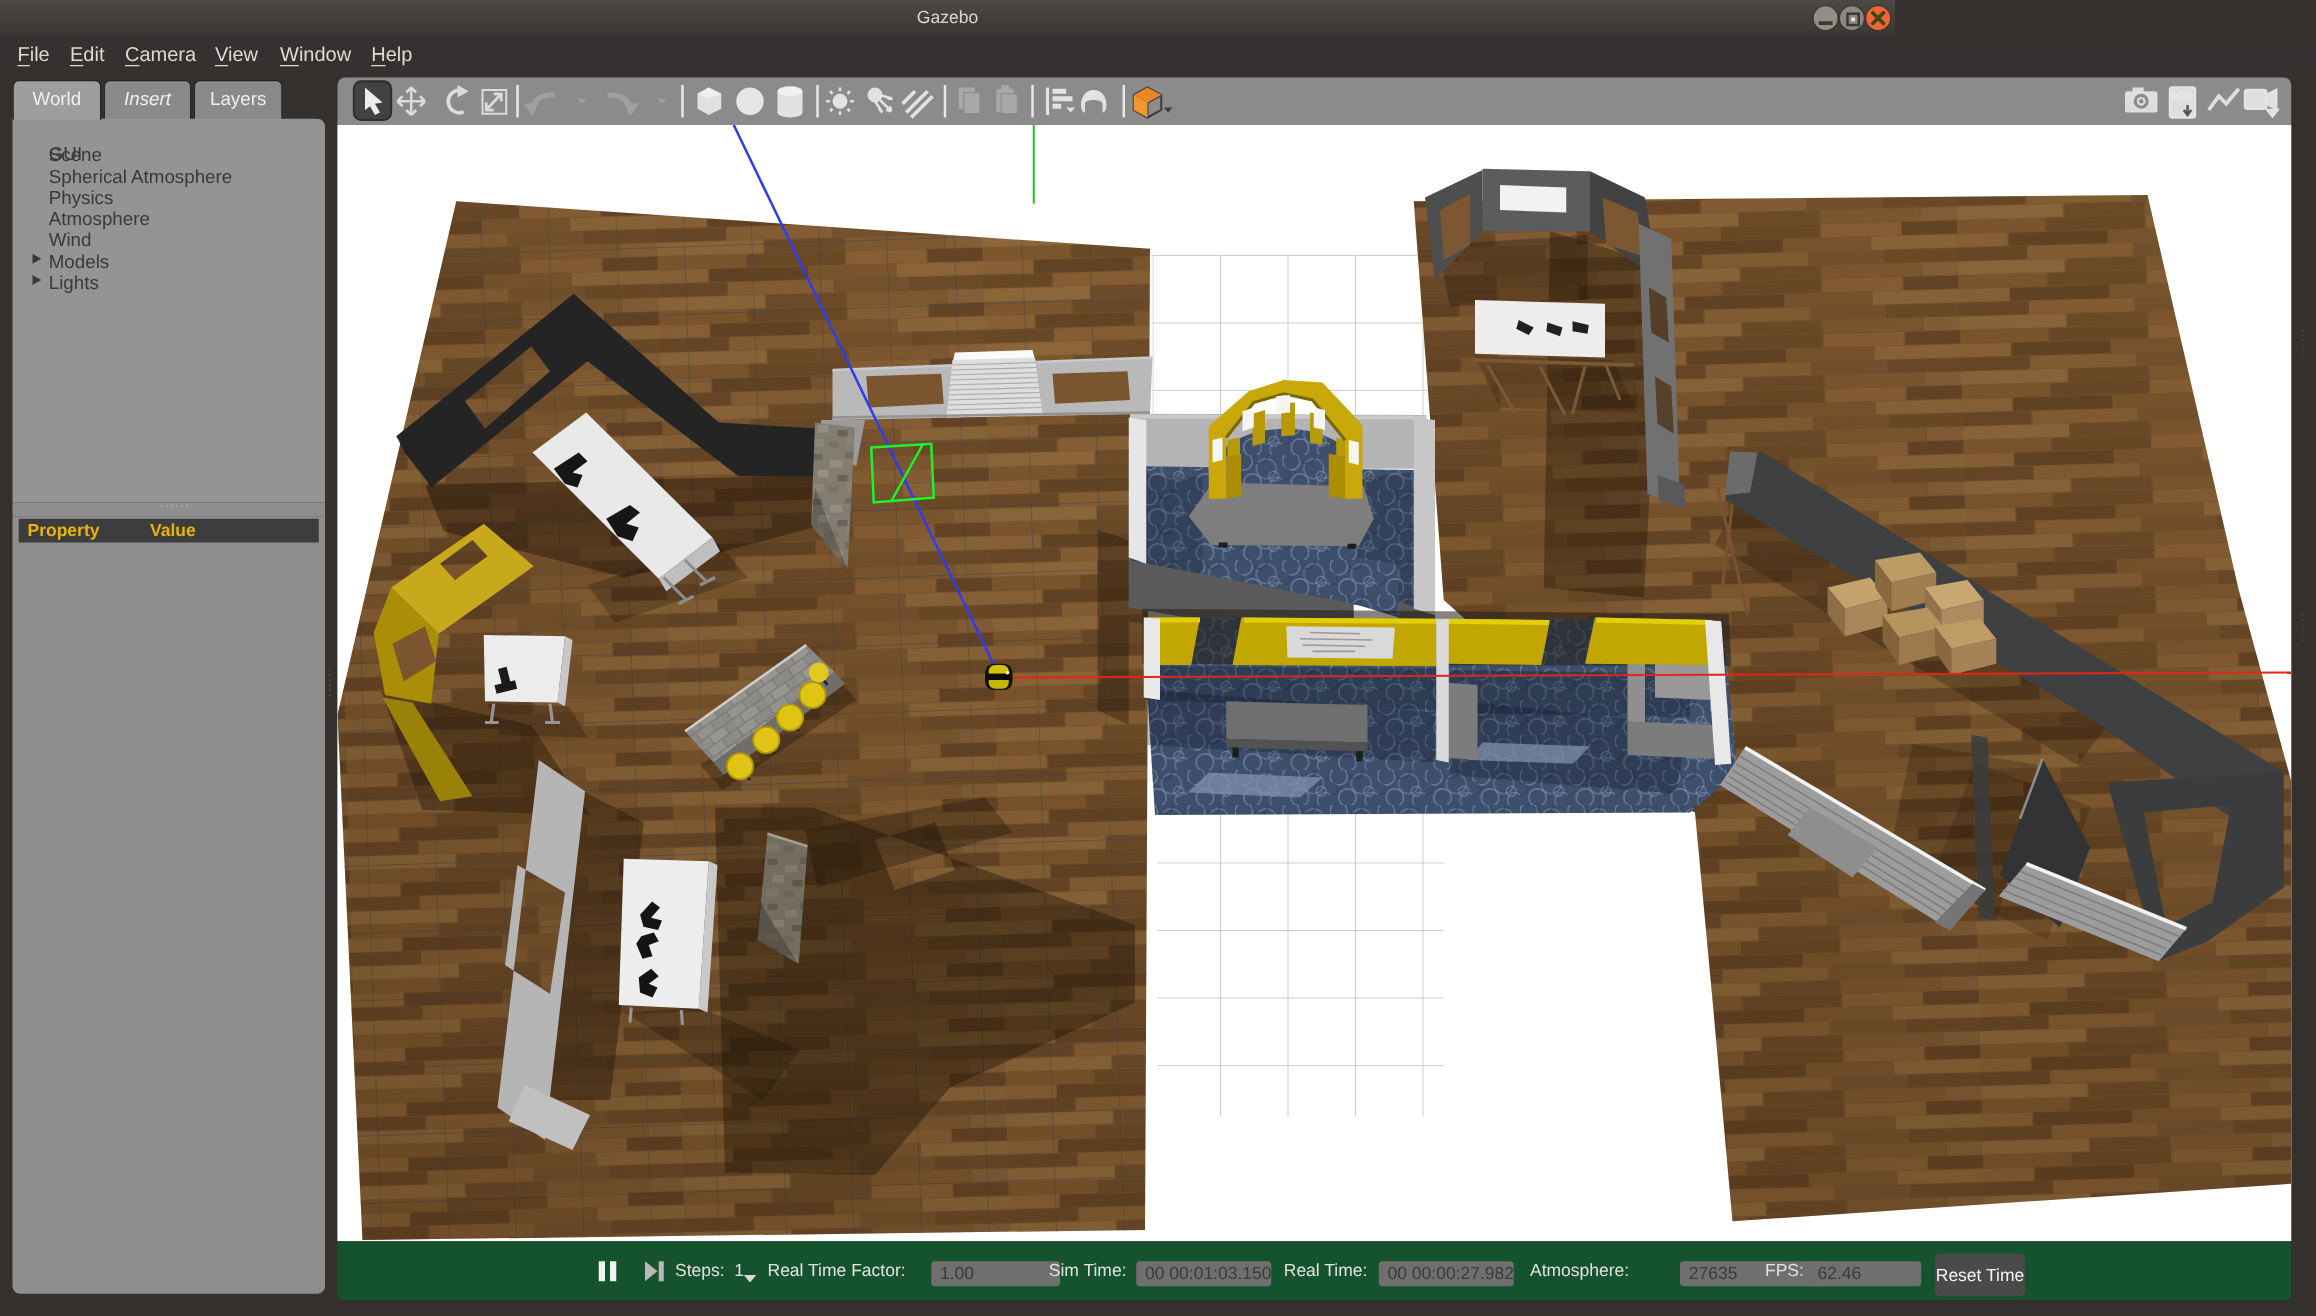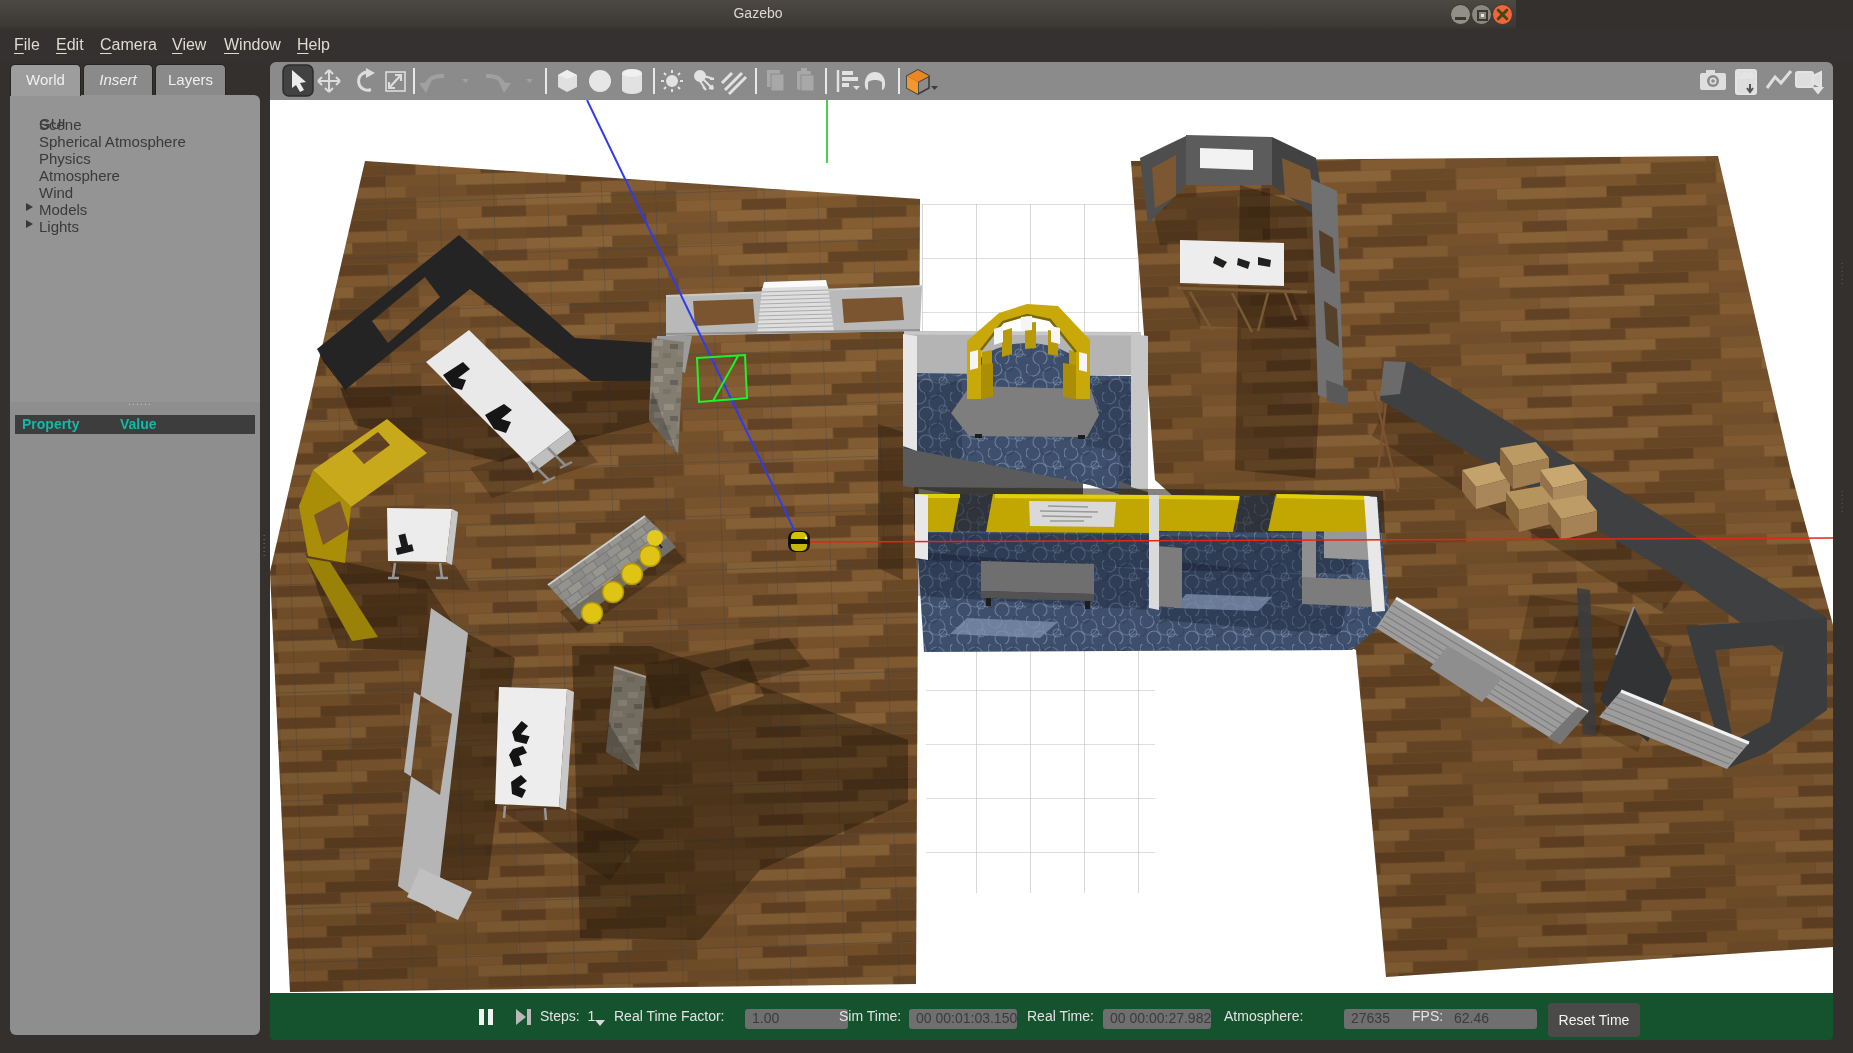--- a/index.html
+++ b/index.html
@@ -20,30 +20,30 @@
 
 .tab{position:absolute;top:64px;height:32px;border-radius:5px 5px 0 0;font-size:15px;text-align:center;color:#efefed;border:1px solid #26241f;border-bottom:none;box-sizing:border-box;}
 .tab.active{background:#9d9d9d;z-index:3;}
 .tab.inactive{background:#8a8a8a;}
 .lpanel{position:absolute;left:10px;top:95px;width:250px;height:307px;background:#949494;border-radius:0 6px 0 0;}
 .treeitem{position:absolute;left:29px;color:#3a3a3a;font-size:15px;}
 .arrow-r{position:absolute;left:16px;width:0;height:0;border-left:7px solid #393939;border-top:4.5px solid transparent;border-bottom:4.5px solid transparent;}
 .splitgap{position:absolute;left:10px;top:402px;width:250px;height:11px;background:#8e8e8e;}
 .dots{position:absolute;color:#c9c9c9;font-size:9px;letter-spacing:1px;}
 .propwrap{position:absolute;left:10px;top:413px;width:250px;height:622px;background:#8e8e8e;border-radius:0 0 6px 6px;}
-.prophdr{position:absolute;left:5px;top:2px;width:240px;height:19px;background:#3d3d3d;color:#14b8a6;font-size:14px;font-weight:bold;}
+.prophdr{position:absolute;left:5px;top:2px;width:240px;height:19px;background:#3d3d3d;color:#eab308;font-size:14px;font-weight:bold;}
 
 .toolbar{position:absolute;left:270px;top:62px;width:1563px;height:38px;background:#8b8b8b;border-radius:6px 6px 0 0;}
 .viewport{position:absolute;left:270px;top:100px;width:1563px;height:893px;background:#ffffff;}
 
 .statusbar{position:absolute;left:270px;top:993px;width:1563px;height:47px;background:#14532d;border-radius:0 0 4px 4px;color:#e2e2e2;font-size:14px;}
 .sb-item{position:absolute;top:15px;}
 .sb-box{position:absolute;top:16px;height:20px;background:#6f6f6f;border-radius:3px;color:#3b3b3b;font-size:14px;padding:0;}
 .sb-box span{position:absolute;left:7px;top:1px;white-space:nowrap;}
-.resetbtn{position:absolute;left:1278px;top:10px;width:92px;height:34px;background:#4b4a48;border-radius:4px;color:#f4f4f4;font-size:14px;text-align:center;line-height:34px;}
+.resetbtn{position:absolute;left:1278px;top:10px;width:72px;height:34px;background:#4b4a48;border-radius:4px;color:#f4f4f4;font-size:14px;text-align:center;line-height:34px;}
 .botstrip{position:absolute;left:0;top:1040px;width:1853px;height:13px;background:#33302d;}
 </style>
 </head>
 <body>
 <div class="titlebar">
     <div class="title">Gazebo</div>
 <div class="wbtn min">
       <div class="minbar"></div>
     </div>
 <div class="wbtn max">

